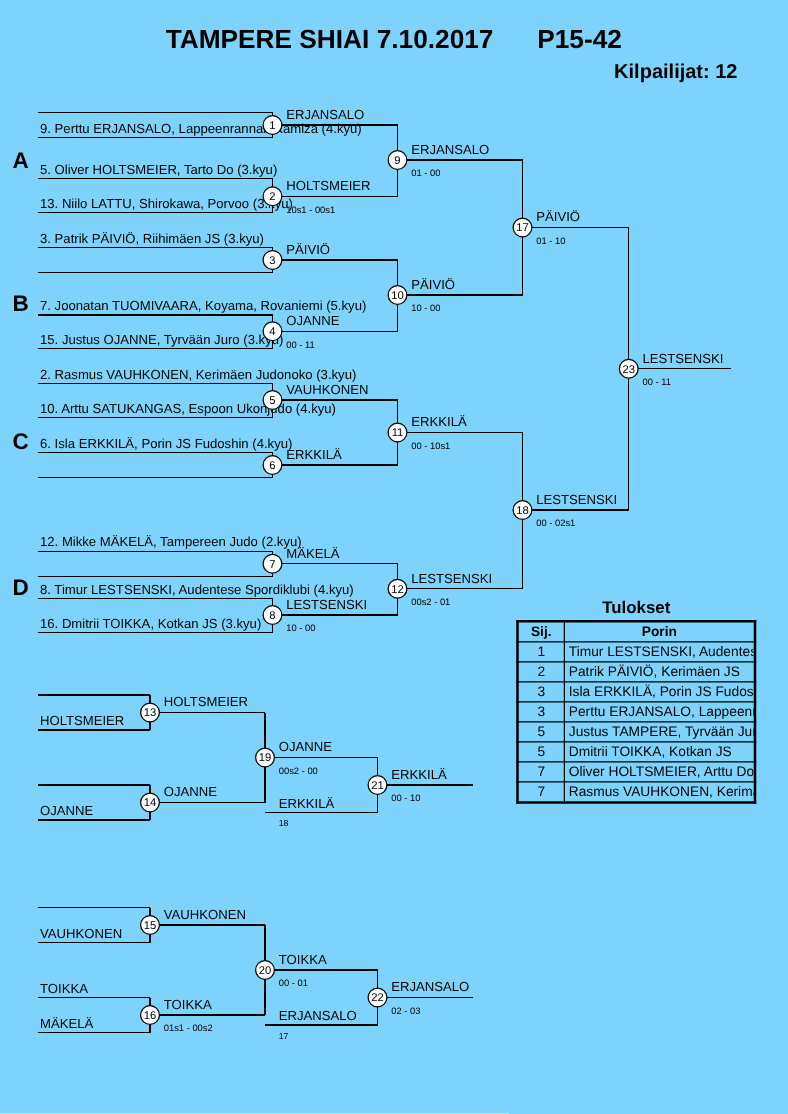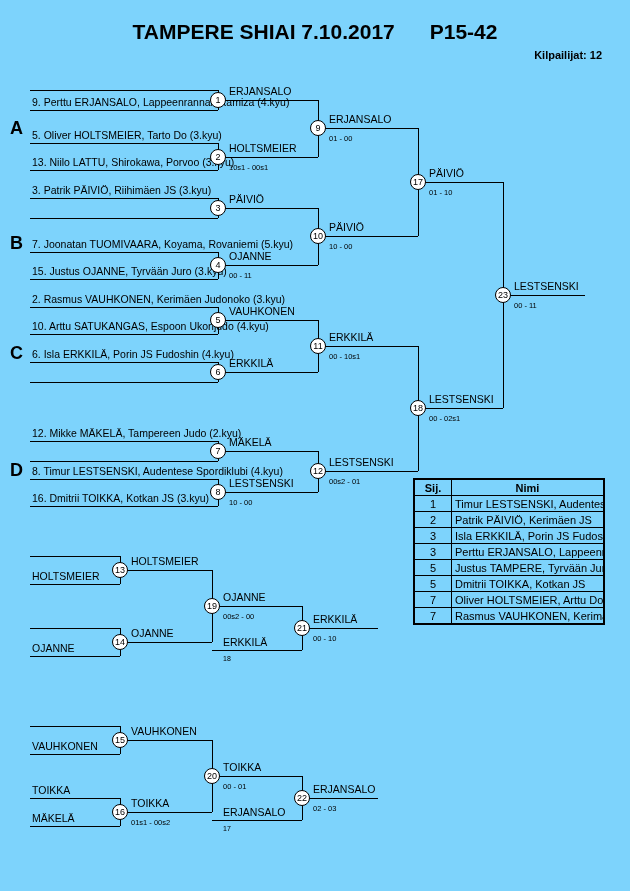--- a/index.html
+++ b/index.html
@@ -1,20 +1,20 @@
 <!DOCTYPE html>
 <html><head>
 <meta charset="utf-8">
 <style>
   html,body{margin:0;padding:0;background:#fff;}
   .page{position:relative;width:630px;height:891px;background:#7dd3fc;
         font-family:"Liberation Sans",sans-serif;color:#000;overflow:hidden;}
   .title{position:absolute;top:20px;left:0;width:630px;text-align:center;
          font-weight:bold;font-size:21px;white-space:pre;}
-  .competitors{position:absolute;top:49px;right:28px;font-weight:bold;font-size:11px;}
+  .competitors{position:absolute;top:49px;right:40px;font-weight:bold;font-size:16px;}
   svg.bracket{position:absolute;left:0;top:0;}
   svg.bracket text{fill:#000;}
   .nm{font:10.5px "Liberation Sans",sans-serif;}
   .wl{font:10.5px "Liberation Sans",sans-serif;}
   .sc{font:7.5px "Liberation Sans",sans-serif;}
   .num{font:9px "Liberation Sans",sans-serif;text-anchor:middle;}
   .grp{font:bold 18px "Liberation Sans",sans-serif;}
   .ref{font:7px "Liberation Sans",sans-serif;}
   .ln{stroke:#000;stroke-width:1;fill:none;shape-rendering:crispEdges;}
   .node{fill:#fff;stroke:#000;stroke-width:1;}
@@ -179,25 +179,26 @@
     <text class="wl" x="223" y="816">ERJANSALO</text>
     <text class="ref" x="223" y="831">17</text>
 
     <circle class="node" cx="302" cy="798" r="7.5"></circle>
     <text class="num" x="302" y="801">22</text>
     <text class="wl" x="313" y="793">ERJANSALO</text>
     <text class="sc" x="313" y="811">02 - 03</text>
   </svg>
 
   <div class="results">
+    <div class="results-title">Tulokset</div>
     <table class="res">
       <thead>
         <tr>
           <th class="posc">Sij.</th>
-          <th>Nimi</th>
+          <th>Porin</th>
         </tr>
       </thead>
       <tbody>
         <tr>
           <td class="posc">1</td>
           <td class="name">Timur LESTSENSKI, Audentese Spordiklubi</td>
         </tr>
         <tr>
           <td class="posc">2</td>
           <td class="name">Patrik PÄIVIÖ, Kerimäen JS</td>

